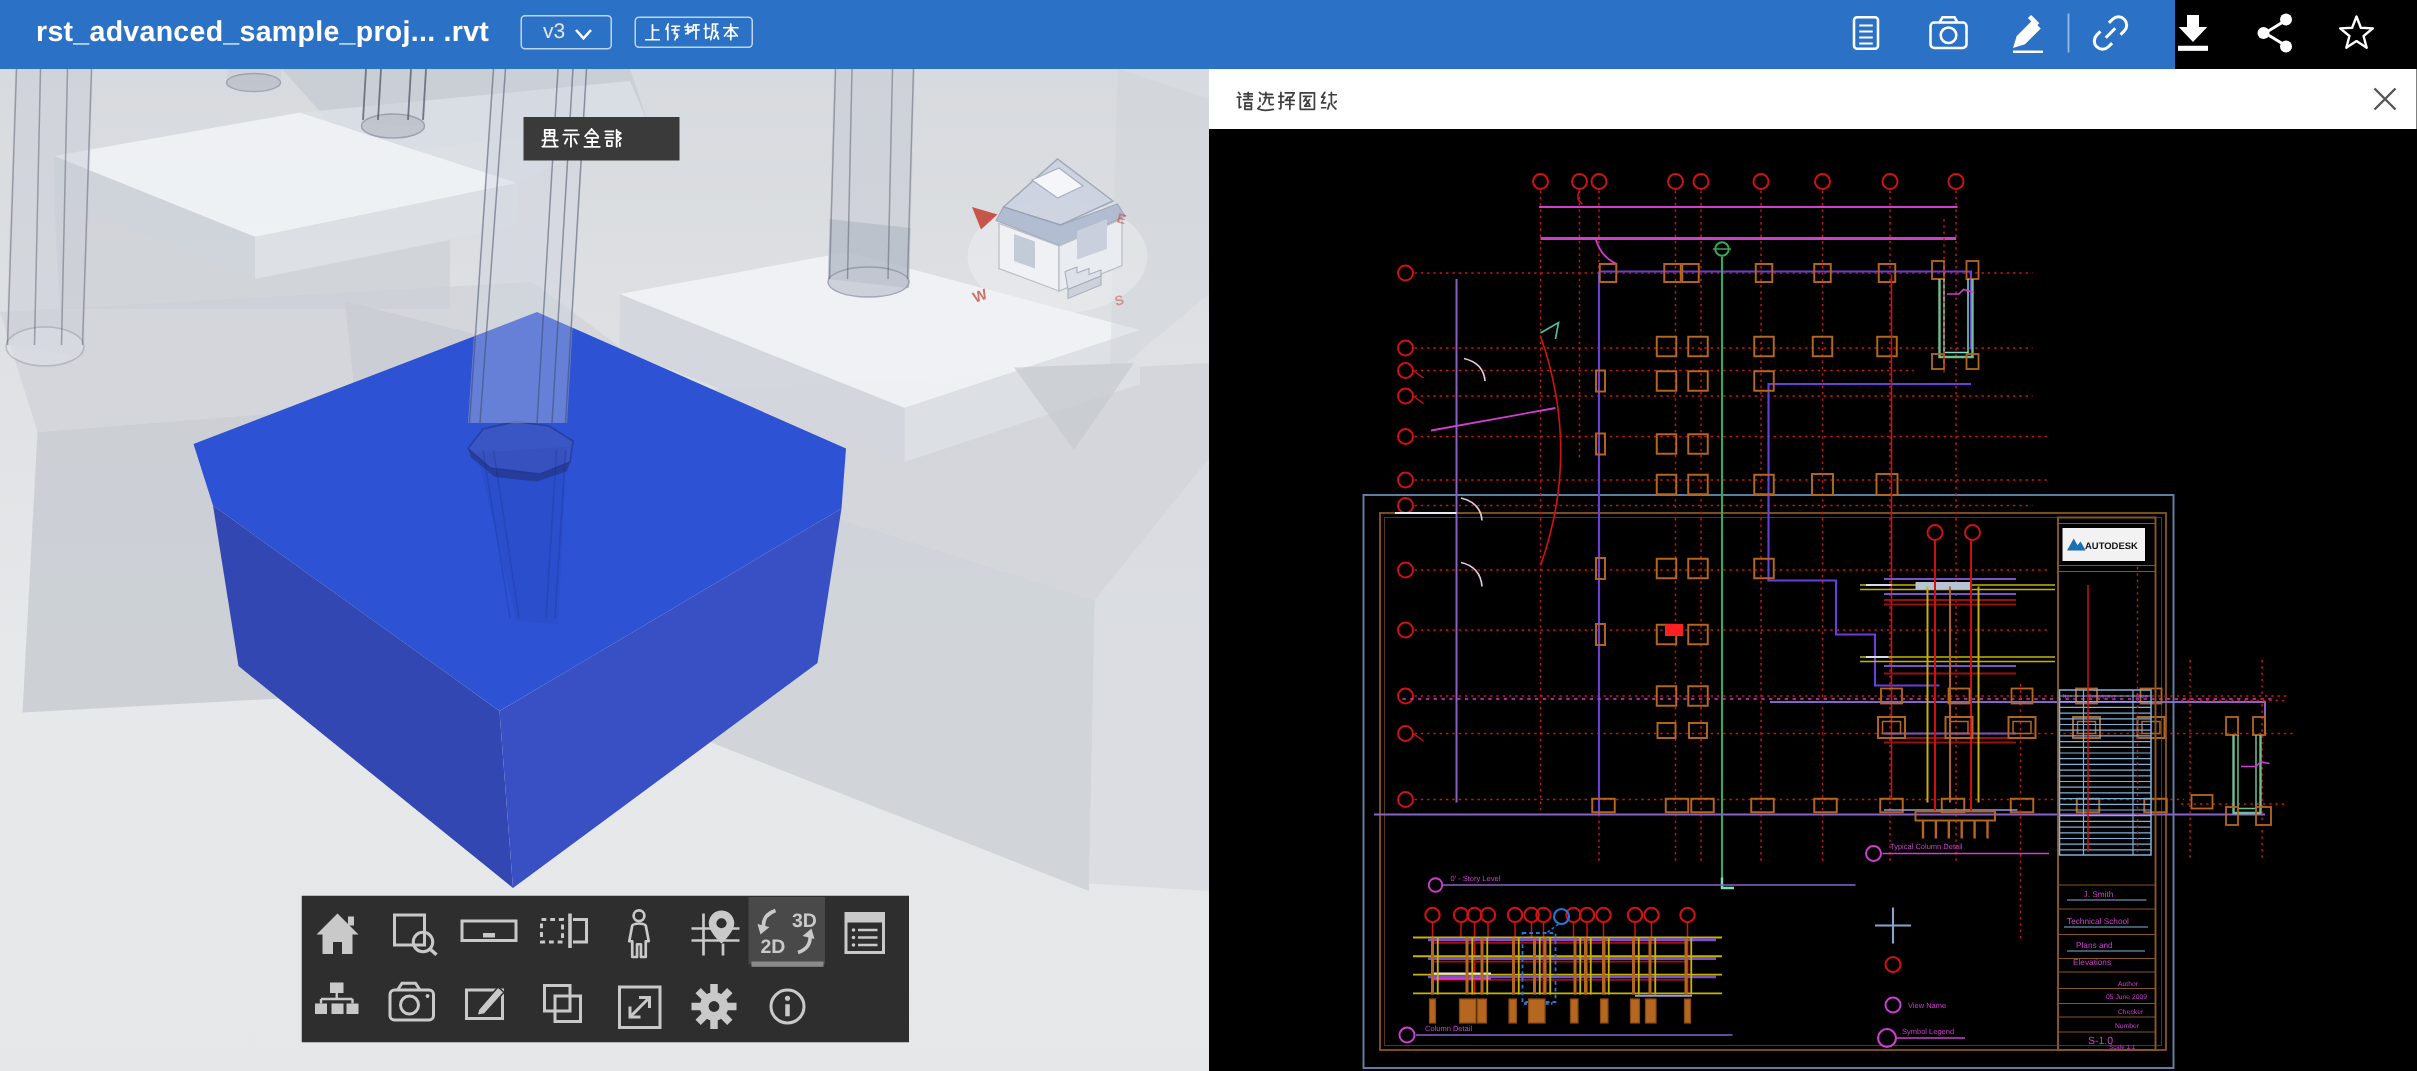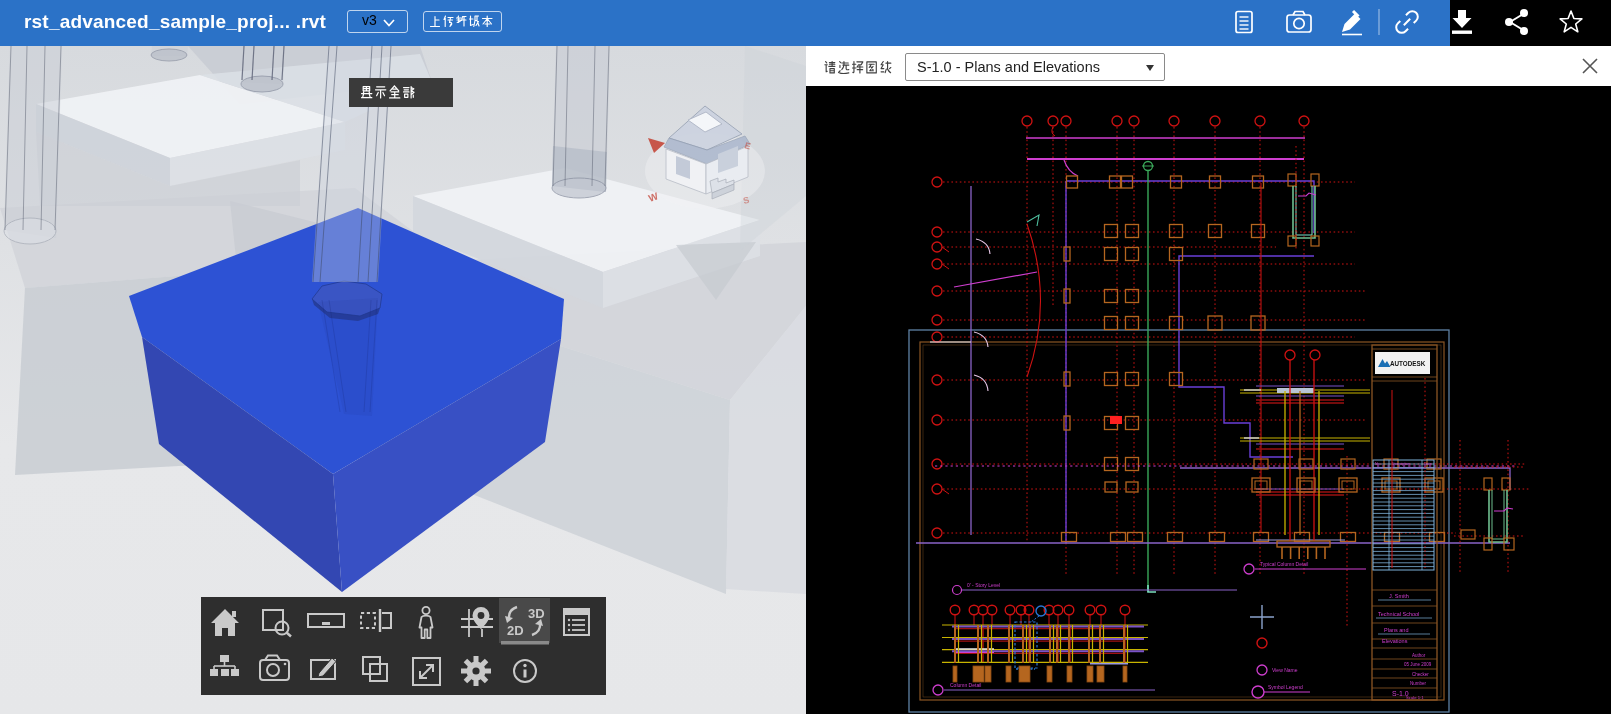--- a/index.html
+++ b/index.html
@@ -1,19 +1,19 @@
 <!DOCTYPE html>
 <html><head>
 <meta charset="utf-8">
 <style>
 *{margin:0;padding:0;box-sizing:border-box}
 html,body{width:1611px;height:714px;overflow:hidden;background:#000;font-family:"Liberation Sans",sans-serif}
 #header{position:absolute;left:0;top:0;width:1450px;height:46px;background:#2b72c7;z-index:30}
 #title{position:absolute;left:24px;top:11px;color:#fff;font-size:19px;font-weight:700;letter-spacing:.2px}
-.hbtn{position:absolute;border:1px solid rgba(255,255,255,.7);border-radius:3px;color:#000000}
+.hbtn{position:absolute;border:1px solid rgba(255,255,255,.7);border-radius:3px;color:#e5e5e5}
 #v3btn{left:347px;top:10px;width:61px;height:23px;font-size:14px}
 #v3btn span{position:absolute;left:14px;top:1px}
 #upbtn{left:423px;top:11px;width:79px;height:21px}
 #viewer{position:absolute;left:0;top:46px;width:806px;height:668px;background:linear-gradient(#d7dade,#e7e8ea 60%,#e6e7e9);overflow:hidden}
 #tooltip{position:absolute;left:349px;top:32px;width:104px;height:29px;background:#3a3a3a;z-index:5}
 #panel{position:absolute;left:806px;top:46px;width:805px;height:668px;background:#000}
 #selbar{position:absolute;left:0;top:0;width:805px;height:40px;background:#fff}
 #selbox{position:absolute;left:99px;top:7px;width:260px;height:28px;background:#fff;border:1px solid #8a8a8a;border-radius:2px;font-size:14.5px;color:#222;line-height:26px;padding-left:11px}
 #selbox .arr{position:absolute;right:10px;top:11px;width:0;height:0;border-left:4.5px solid transparent;border-right:4.5px solid transparent;border-top:6px solid #333}
 #closexw{position:absolute;left:771px;top:7px;width:26px;height:26px}
@@ -603,18 +603,17 @@
         <g transform="translate(29.0 2.0) scale(1.083)">
           <path d="M1.8 0.5 V10 Q1.8 11 0.8 10.5 M0.5 3 H3.5 M0.5 6.5 H3.5 M4.5 0.8 H10 L8.5 3.5 H6 L4.8 5.5 M4.5 5.5 H10 M7.3 3.5 V11 M4.8 8 H9.8" stroke="#404040" stroke-width="1.06" fill="none" stroke-linecap="round" stroke-linejoin="round"></path>
         </g>
         <g transform="translate(43.0 2.0) scale(1.083)">
           <path d="M0.8 0.8 H9.5 V11 H0.8 Z M2.8 3 H7.5 M5 3 L3 6 M3.8 4.5 L6.5 8 M6.5 5 L3.5 9 M4 9 H6.8" stroke="#404040" stroke-width="1.06" fill="none" stroke-linecap="round" stroke-linejoin="round"></path>
         </g>
         <g transform="translate(57.0 2.0) scale(1.083)">
           <path d="M3 0.5 L1 3.5 H3 L1 7 M1 7 H3.5 M1 10 H3.5 M5.5 2 H10 M7 0.5 V7.5 M5.8 7.5 L4.8 10.8 M7 7.5 Q8 9.5 9.8 10.8 M8.8 7 L10 6" stroke="#404040" stroke-width="1.06" fill="none" stroke-linecap="round" stroke-linejoin="round"></path>
         </g>
       </svg>
-    <div id="selbox">S-1.0 - Plans and Elevations<div class="arr"></div></div>
     <svg id="closexw" viewBox="0 0 26 26">
         <path d="M6 6 L20 20 M20 6 L6 20" stroke="#555" stroke-width="1.6" fill="none"></path>
       </svg>
   </div>
 </div>
 
 </body></html>

